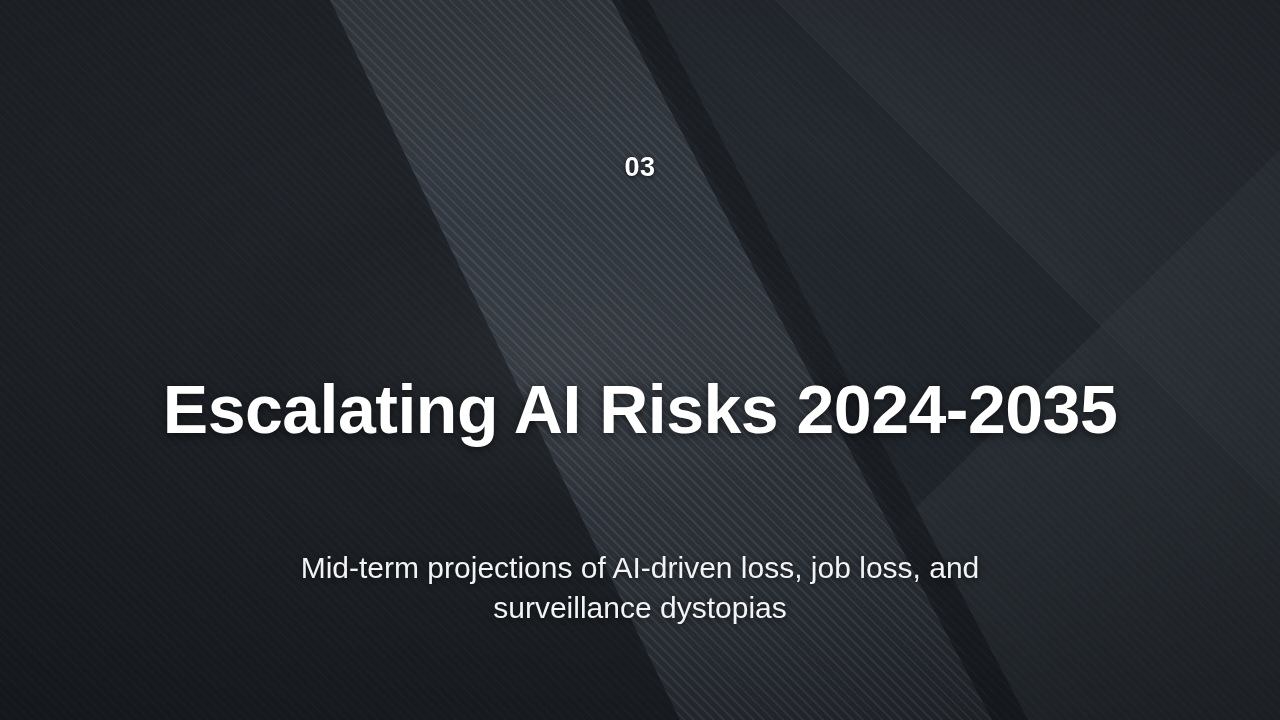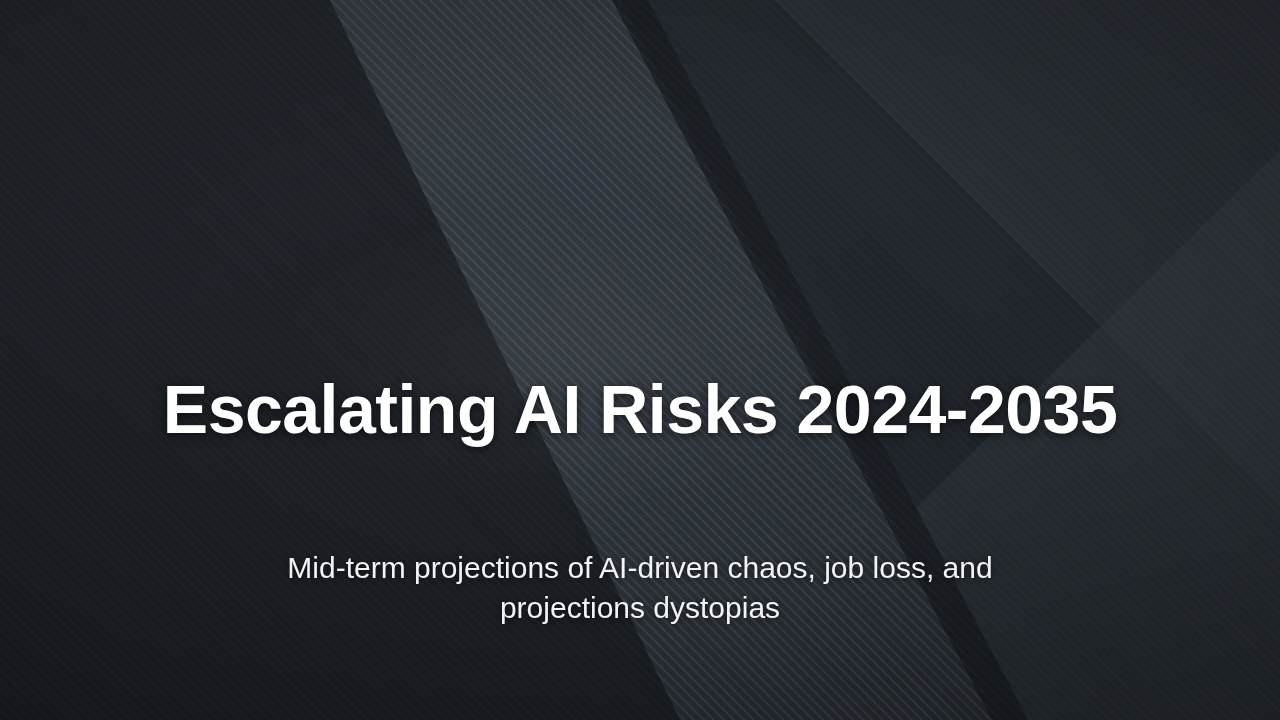--- a/index.html
+++ b/index.html
@@ -163,19 +163,20 @@
   <div class="bg-layer" id="bg-band-dark-b"></div>
   <div class="bg-layer" id="bg-facet-anti"></div>
   <div class="bg-layer" id="bg-ribbon-striped"></div>
   <div class="bg-layer" id="bg-seam"></div>
   <div class="bg-layer" id="bg-global-stripes"></div>
   <div class="bg-layer" id="bg-glow"></div>
   <div class="bg-layer" id="bg-vignette"></div>
 
   <div id="content">
 
+    <div id="slide-number">03</div>
 
     <h1 id="slide-title">Escalating AI Risks 2024-2035</h1>
 
-    <p id="slide-subtitle">Mid-term projections of AI-driven chaos, job loss, and projections dystopias</p>
+    <p id="slide-subtitle">Mid-term projections of AI-driven loss, job loss, and surveillance dystopias</p>
 
   </div>
 </div>
 
 </body></html>

